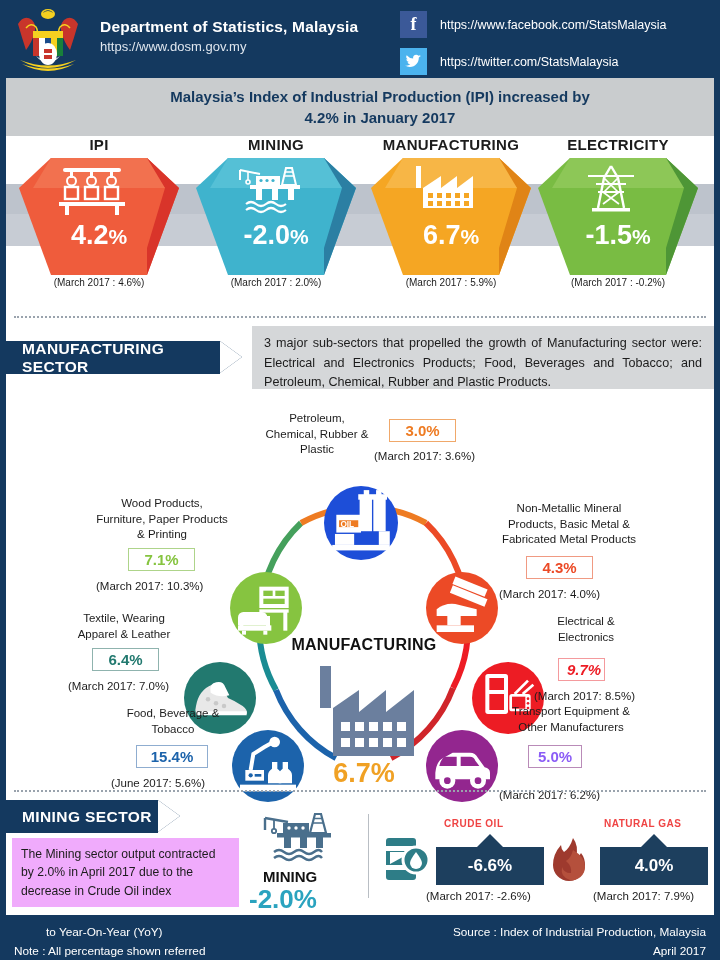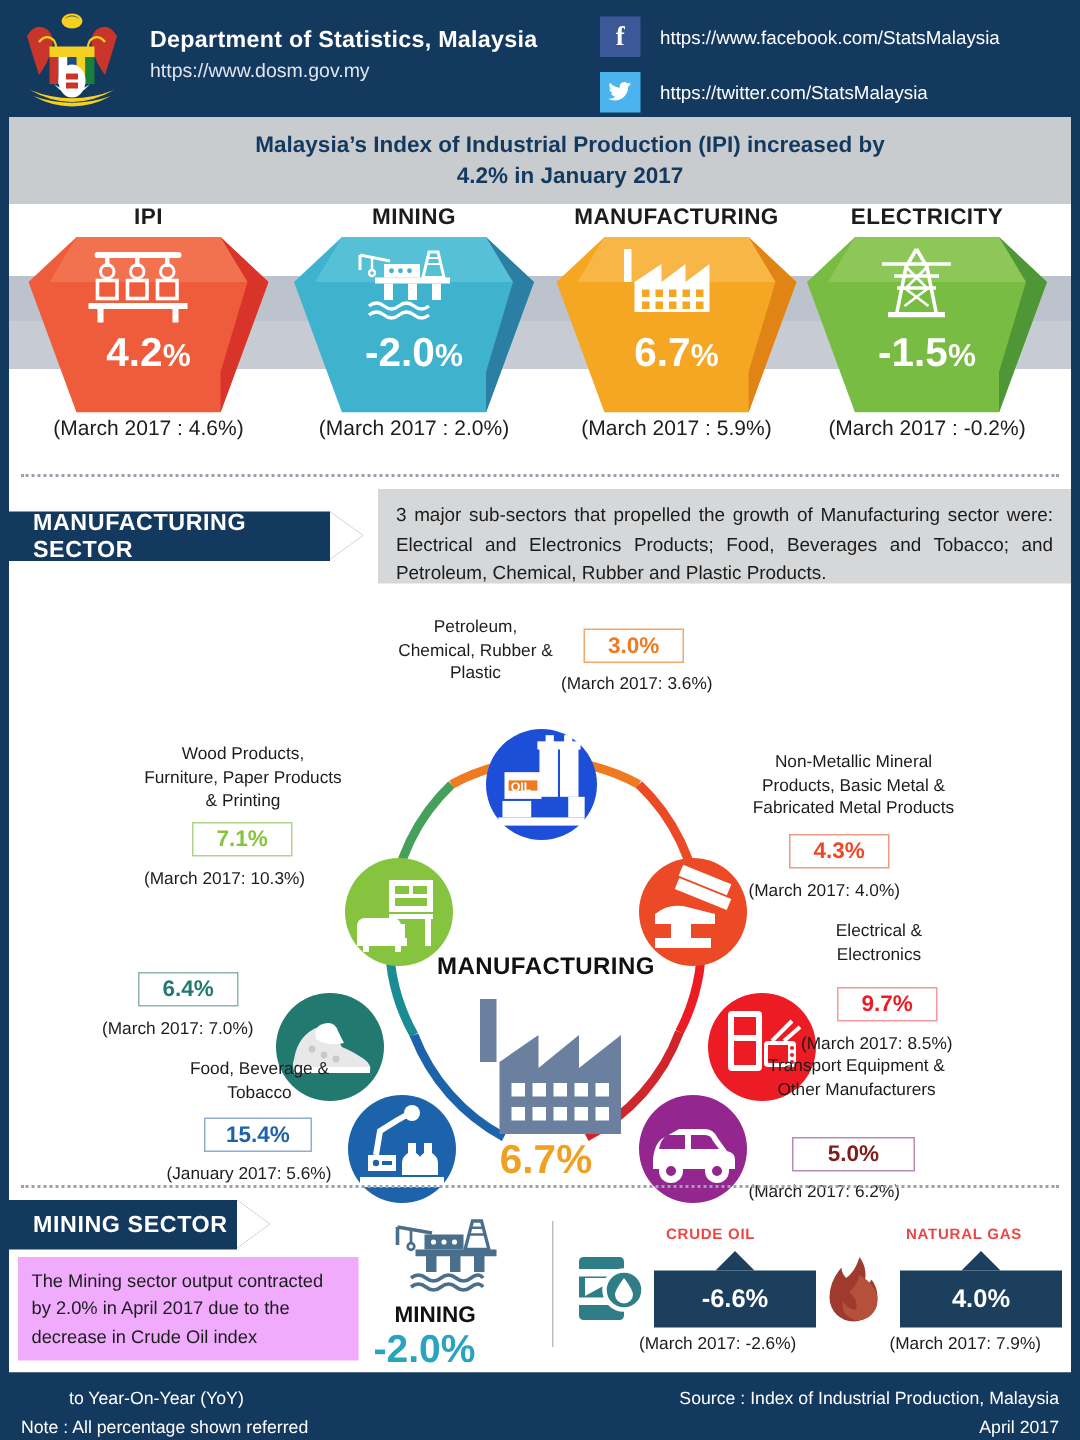--- a/index.html
+++ b/index.html
@@ -35,21 +35,21 @@
   
   .kpis { position:absolute; left:0; top:58px; width:708px; height:168px; }
   .band { position:absolute; left:0; top:48px; width:708px; height:62px; background:#c7ccd4; }
   .band2 { position:absolute; left:0; top:48px; width:708px; height:30px; background:#bdc3cc; }
   .kpi { position:absolute; top:0; width:170px; text-align:center; }
   .kpi-label { font-size:15px; font-weight:bold; color:#1c1c1c; letter-spacing:.3px; }
   .hexwrap { position:relative; width:160px; height:117px; margin:5px auto 0; }
   .hex { position:absolute; left:0; top:0; width:160px; height:117px; }
   .hex-val { position:absolute; left:0; top:62px; width:146px; text-align:center; font-size:27px; font-weight:bold; color:#fff; }
   .hex-val .pc { font-size:21px; }
-  .kpi-sub { margin-top:2px; font-size:14px; color:#1c1c1c; }
+  .kpi-sub { margin-top:2px; font-size:10px; color:#1c1c1c; }
 
   
   .dotted { position:absolute; left:8px; width:692px; height:0; border-top:2px dotted #9aa3ad; }
 
   
   .ribbon { position:absolute; height:33px; background:#14395f; display:flex; align-items:center; }
   .ribbon span { color:#fff; font-size:15.5px; font-weight:bold; letter-spacing:.4px; padding-left:16px; }
   .ribbon:after { content:""; position:absolute; right:-22px; top:0; width:0; height:0;
      border-top:16.5px solid transparent; border-bottom:16.5px solid transparent; border-left:22px solid #14395f; }
   .ribbon-notch { position:absolute; right:-22px; top:0; width:0; height:0;
@@ -325,39 +325,41 @@
       <div class="node" style="left:178px; top:254px; width:72px; height:72px; background:#22796f;">
         <svg viewBox="0 0 54 54" class="nodeicon">
           <path d="M9 33 q2-12 12-16 q6-2 8 3 l4 7 q5 2 11 6 q4 3 3 6 H9 q-1-3 0-6z" fill="#e8e8e8"></path>
           <path d="M22 16 q7-3 9 3 l3 6 q-8 2 -14 -2 q-1-5 2-7z" fill="#fff"></path>
           <circle cx="18" cy="28" r="1.7" fill="#c9c9c9"></circle>
             <circle cx="24" cy="31" r="1.7" fill="#c9c9c9"></circle>
             <circle cx="30" cy="33" r="1.7" fill="#c9c9c9"></circle>
           <path d="M9 37 h38 v3 H9z" fill="#fff"></path>
         </svg>
       </div>
+      <div class="cap" style="left:58px; top:203px; width:120px; text-align:center; white-space:pre-line;">Textile, Wearing
+Apparel &amp; Leather</div>
       <div class="valbox" style="left:86px; top:240px; width:67px; color:#22796f; border-color:#8fb3ae;">6.4%</div>
       <div class="sub" style="left:62px; top:272px;">(March 2017: 7.0%)</div>
 
       <div class="node" style="left:226px; top:322px; width:72px; height:72px; background:#1c63ab;">
         <svg viewBox="0 0 54 54" class="nodeicon">
           <path d="M14 30 L16 18 L24 13 L31 9" stroke="#fff" stroke-width="3" fill="none"></path>
           <circle cx="32" cy="9" r="4" fill="#fff"></circle>
           <rect x="10" y="30" width="14" height="8" fill="#fff"></rect>
           <circle cx="14" cy="34" r="1.6" fill="#1c63ab"></circle>
             <rect x="17" y="33" width="5" height="2" fill="#1c63ab"></rect>
           <path d="M30 24 h4 v5 q3 2 3 5 v6 h-10 v-6 q0-3 3-5z" fill="#fff"></path>
           <path d="M38 24 h4 v5 q3 2 3 5 v6 h-10 v-6 q0-3 3-5z" fill="#fff"></path>
           <rect x="6" y="41" width="42" height="5" fill="#fff"></rect>
         </svg>
       </div>
       <div class="cap" style="left:102px; top:298px; width:130px; text-align:center; white-space:pre-line;">Food, Beverage &amp;
 Tobacco</div>
       <div class="valbox" style="left:130px; top:337px; width:72px; color:#1c63ab; border-color:#8fadd0;">15.4%</div>
-      <div class="sub" style="left:105px; top:369px;">(January 2017: 5.6%)</div>
+      <div class="sub" style="left:105px; top:369px;">(June 2017: 5.6%)</div>
 
       <div class="node" style="left:420px; top:164px; width:72px; height:72px; background:#ec4a26;">
         <svg viewBox="0 0 54 54" class="nodeicon">
           <rect x="20" y="8" width="26" height="6" fill="#fff" transform="rotate(22 33 11)"></rect>
           <rect x="18" y="15" width="28" height="6" fill="#fff" transform="rotate(22 32 18)"></rect>
           <path d="M8 28 q6-5 14-4 l16 4 v5 H8z" fill="#fff"></path>
           <rect x="16" y="33" width="10" height="7" fill="#fff"></rect>
           <rect x="8" y="40" width="28" height="5" fill="#fff"></rect>
         </svg>
       </div>
@@ -376,37 +378,37 @@
           <rect x="30" y="26" width="10" height="9" fill="#ed1c24"></rect>
           <circle cx="42" cy="27.5" r="1" fill="#ed1c24"></circle>
             <circle cx="42" cy="31" r="1" fill="#ed1c24"></circle>
             <circle cx="42" cy="34.5" r="1" fill="#ed1c24"></circle>
           <path d="M32 24 L42 14" stroke="#fff" stroke-width="2"></path>
             <path d="M38 24 L46 17" stroke="#fff" stroke-width="2"></path>
         </svg>
       </div>
       <div class="cap" style="left:520px; top:206px; width:120px; text-align:center; white-space:pre-line;">Electrical &amp;
 Electronics</div>
-      <div class="valbox" style="left:552px; top:250px; width:67px; color:#ed1c24; border-color:#f49a9d;">9.7%</div>
+      <div class="valbox" style="left:552px; top:250px; width:47px; color:#ed1c24; border-color:#f49a9d;font-style:italic;">9.7%</div>
       <div class="sub" style="left:528px; top:282px;">(March 2017: 8.5%)</div>
 
       <div class="node" style="left:420px; top:322px; width:72px; height:72px; background:#93268f;">
         <svg viewBox="0 0 54 54" class="nodeicon">
           <path d="M7 32 q1-9 6-11 l7-4 h13 q4 0 6 4 l5 7 q4 1 4 4 v5 H7z" fill="#fff"></path>
           <path d="M14 20 h9 v7 h-13 q1-5 4-7z" fill="#93268f"></path>
           <path d="M26 20 h7 q3 0 4 3 l3 4 h-14z" fill="#93268f"></path>
           <circle cx="16" cy="38" r="6" fill="#fff"></circle>
             <circle cx="16" cy="38" r="2.5" fill="#93268f"></circle>
           <circle cx="39" cy="38" r="6" fill="#fff"></circle>
             <circle cx="39" cy="38" r="2.5" fill="#93268f"></circle>
         </svg>
       </div>
       <div class="cap" style="left:490px; top:296px; width:150px; text-align:center; white-space:pre-line;">Transport Equipment &amp;
 Other Manufacturers</div>
-      <div class="valbox" style="left:522px; top:350px; width:82px; color:#7f1d1d; border-color:#b98bb8;">5.0%</div>
+      <div class="valbox" style="left:522px; top:337px; width:54px; color:#8b5cf6; border-color:#b98bb8;">5.0%</div>
       <div class="sub" style="left:493px; top:369px;margin-top:12px;">(March 2017: 6.2%)</div>
 
       <div class="center-title">MANUFACTURING</div>
       <svg width="116" height="110" style="position:absolute;left:300px;top:252px">
         <rect x="14" y="6" width="11" height="42" fill="#6b7f9e"></rect>
         <path d="M27 48 L27 96 L108 96 L108 30 L80 52 L80 30 L53 52 L53 30 Z" fill="#6b7f9e"></path>
         <g fill="#fff">
           <rect x="35" y="62" width="9" height="9"></rect>
             <rect x="49" y="62" width="9" height="9"></rect>
             <rect x="63" y="62" width="9" height="9"></rect>

